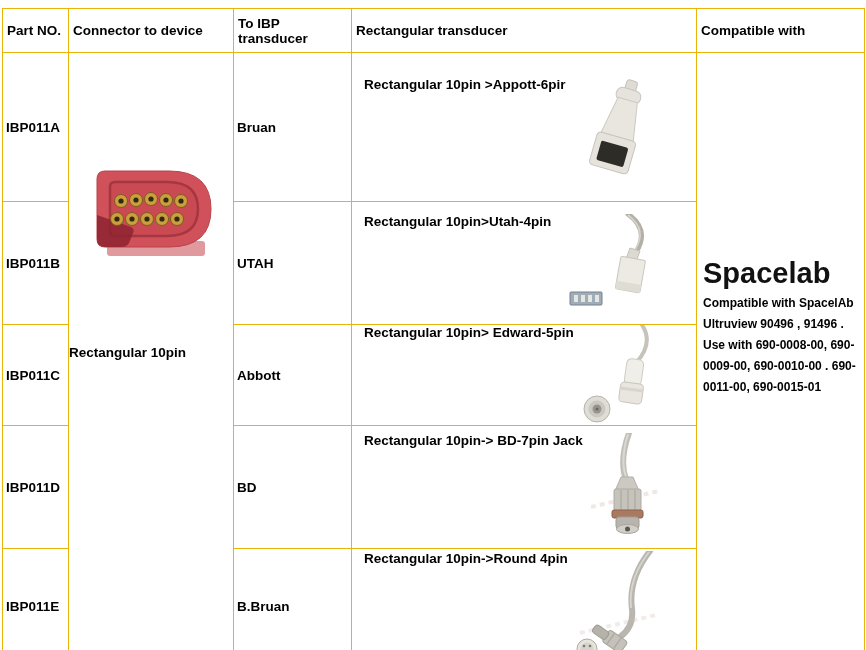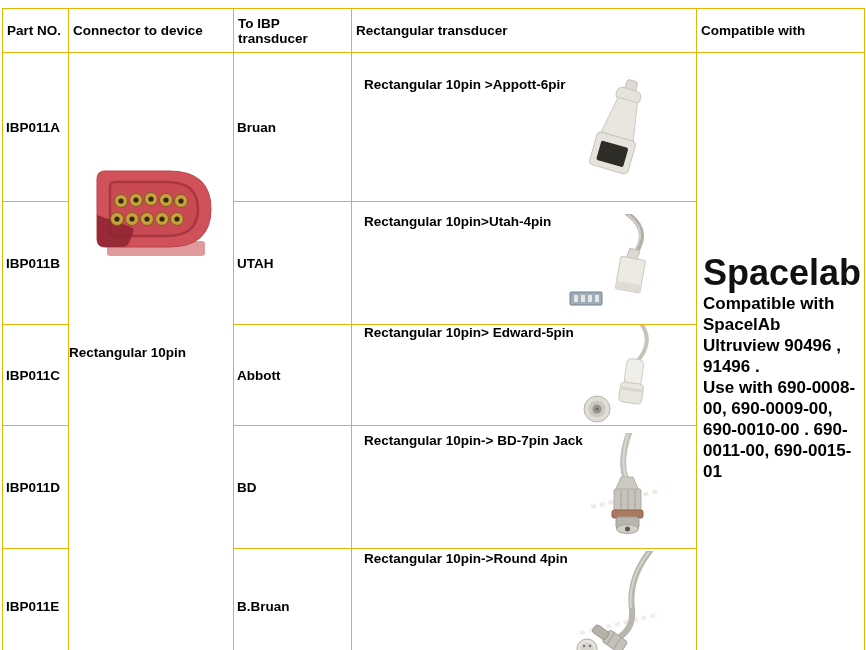--- a/index.html
+++ b/index.html
@@ -32,22 +32,22 @@
   .disp-inner{
     display:flex;justify-content:space-between;
     width:100%;height:100%;padding:0 30px 0 12px;box-sizing:border-box;
   }
   .disp-text{white-space:nowrap;}
   .disp-img{flex:0 0 auto;display:flex;align-items:center;}
   td.connector-cell{vertical-align:top;}
   .connector-img{width:128px;margin:116px auto 0 auto;}
   .connector-label{text-align:left;margin-top:84px;}
   td.compat-cell{vertical-align:top;padding:203px 4px 0 6px;}
-  .brand{font-size:36px;line-height:34px;color:#111;}
-  .compat-details{font-size:17px;line-height:21px;margin-top:3px;}
+  .brand{font-size:29px;line-height:34px;color:#111;}
+  .compat-details{font-size:12px;line-height:21px;margin-top:3px;}
   .compat-details span{display:block;}
   svg{display:block;}
 </style>
 </head>
 <body>
 
 <div class="page">
   <table class="spec-table">
     <colgroup>
         <col class="c1">

